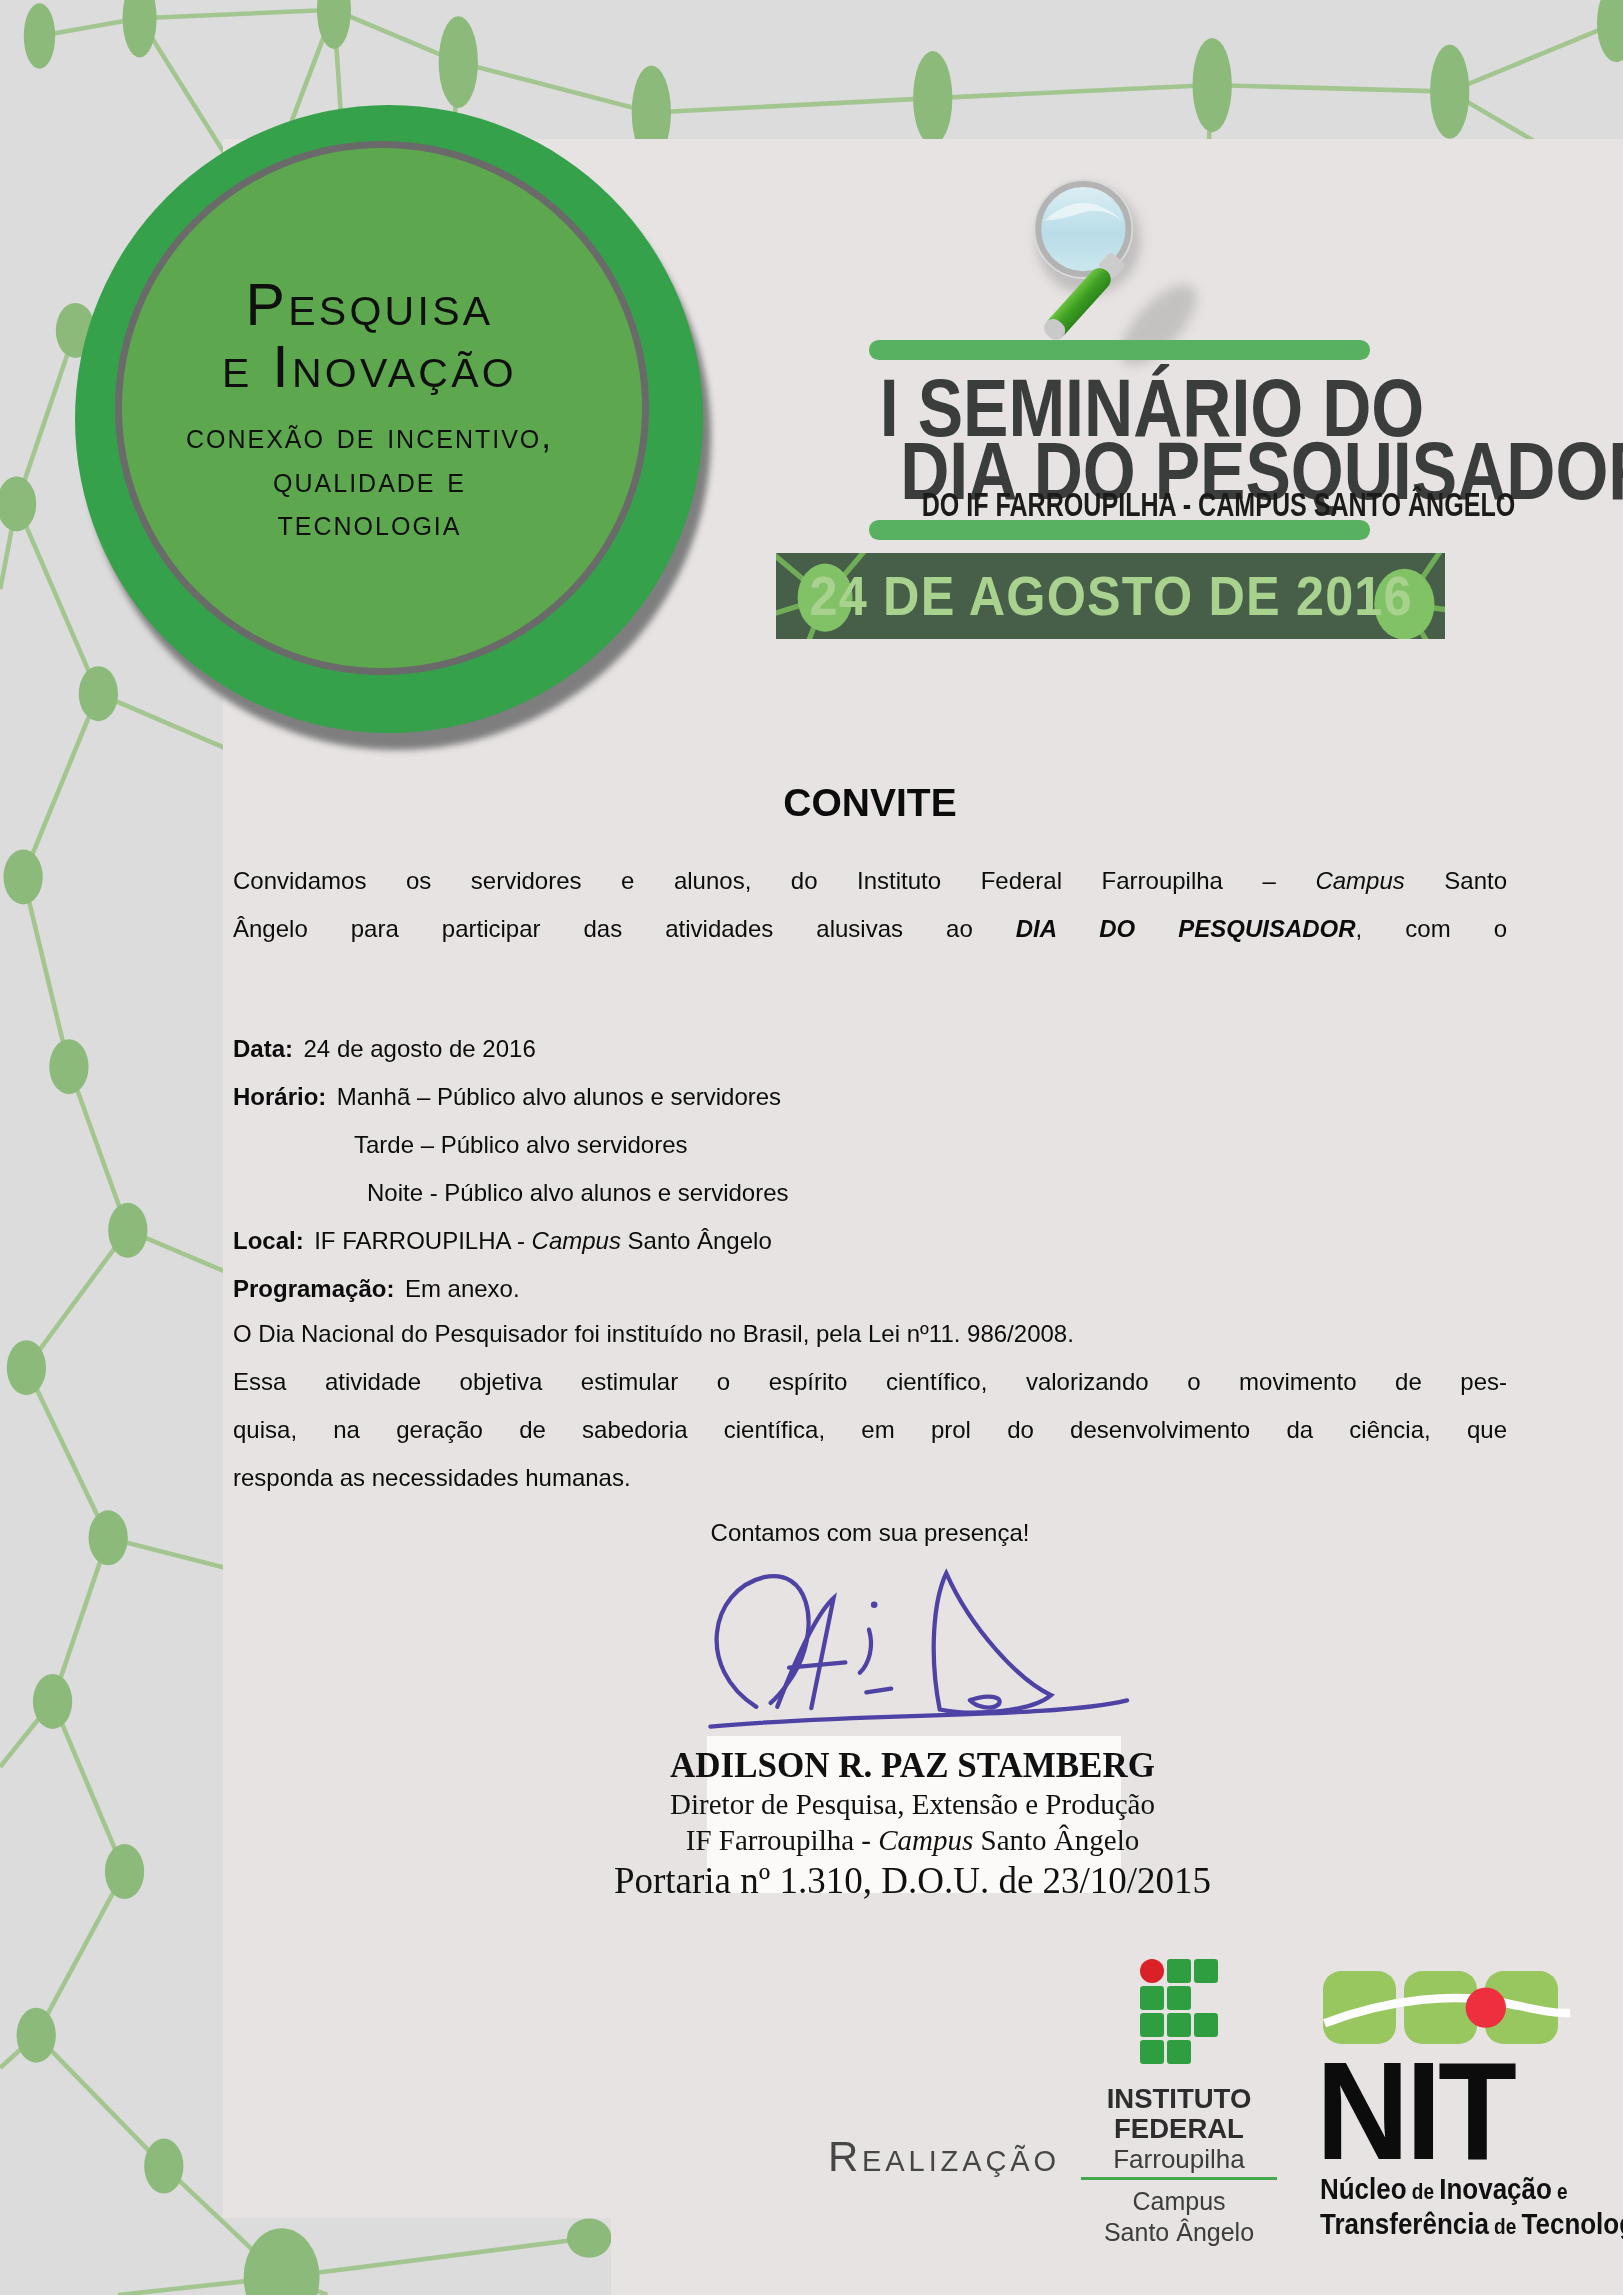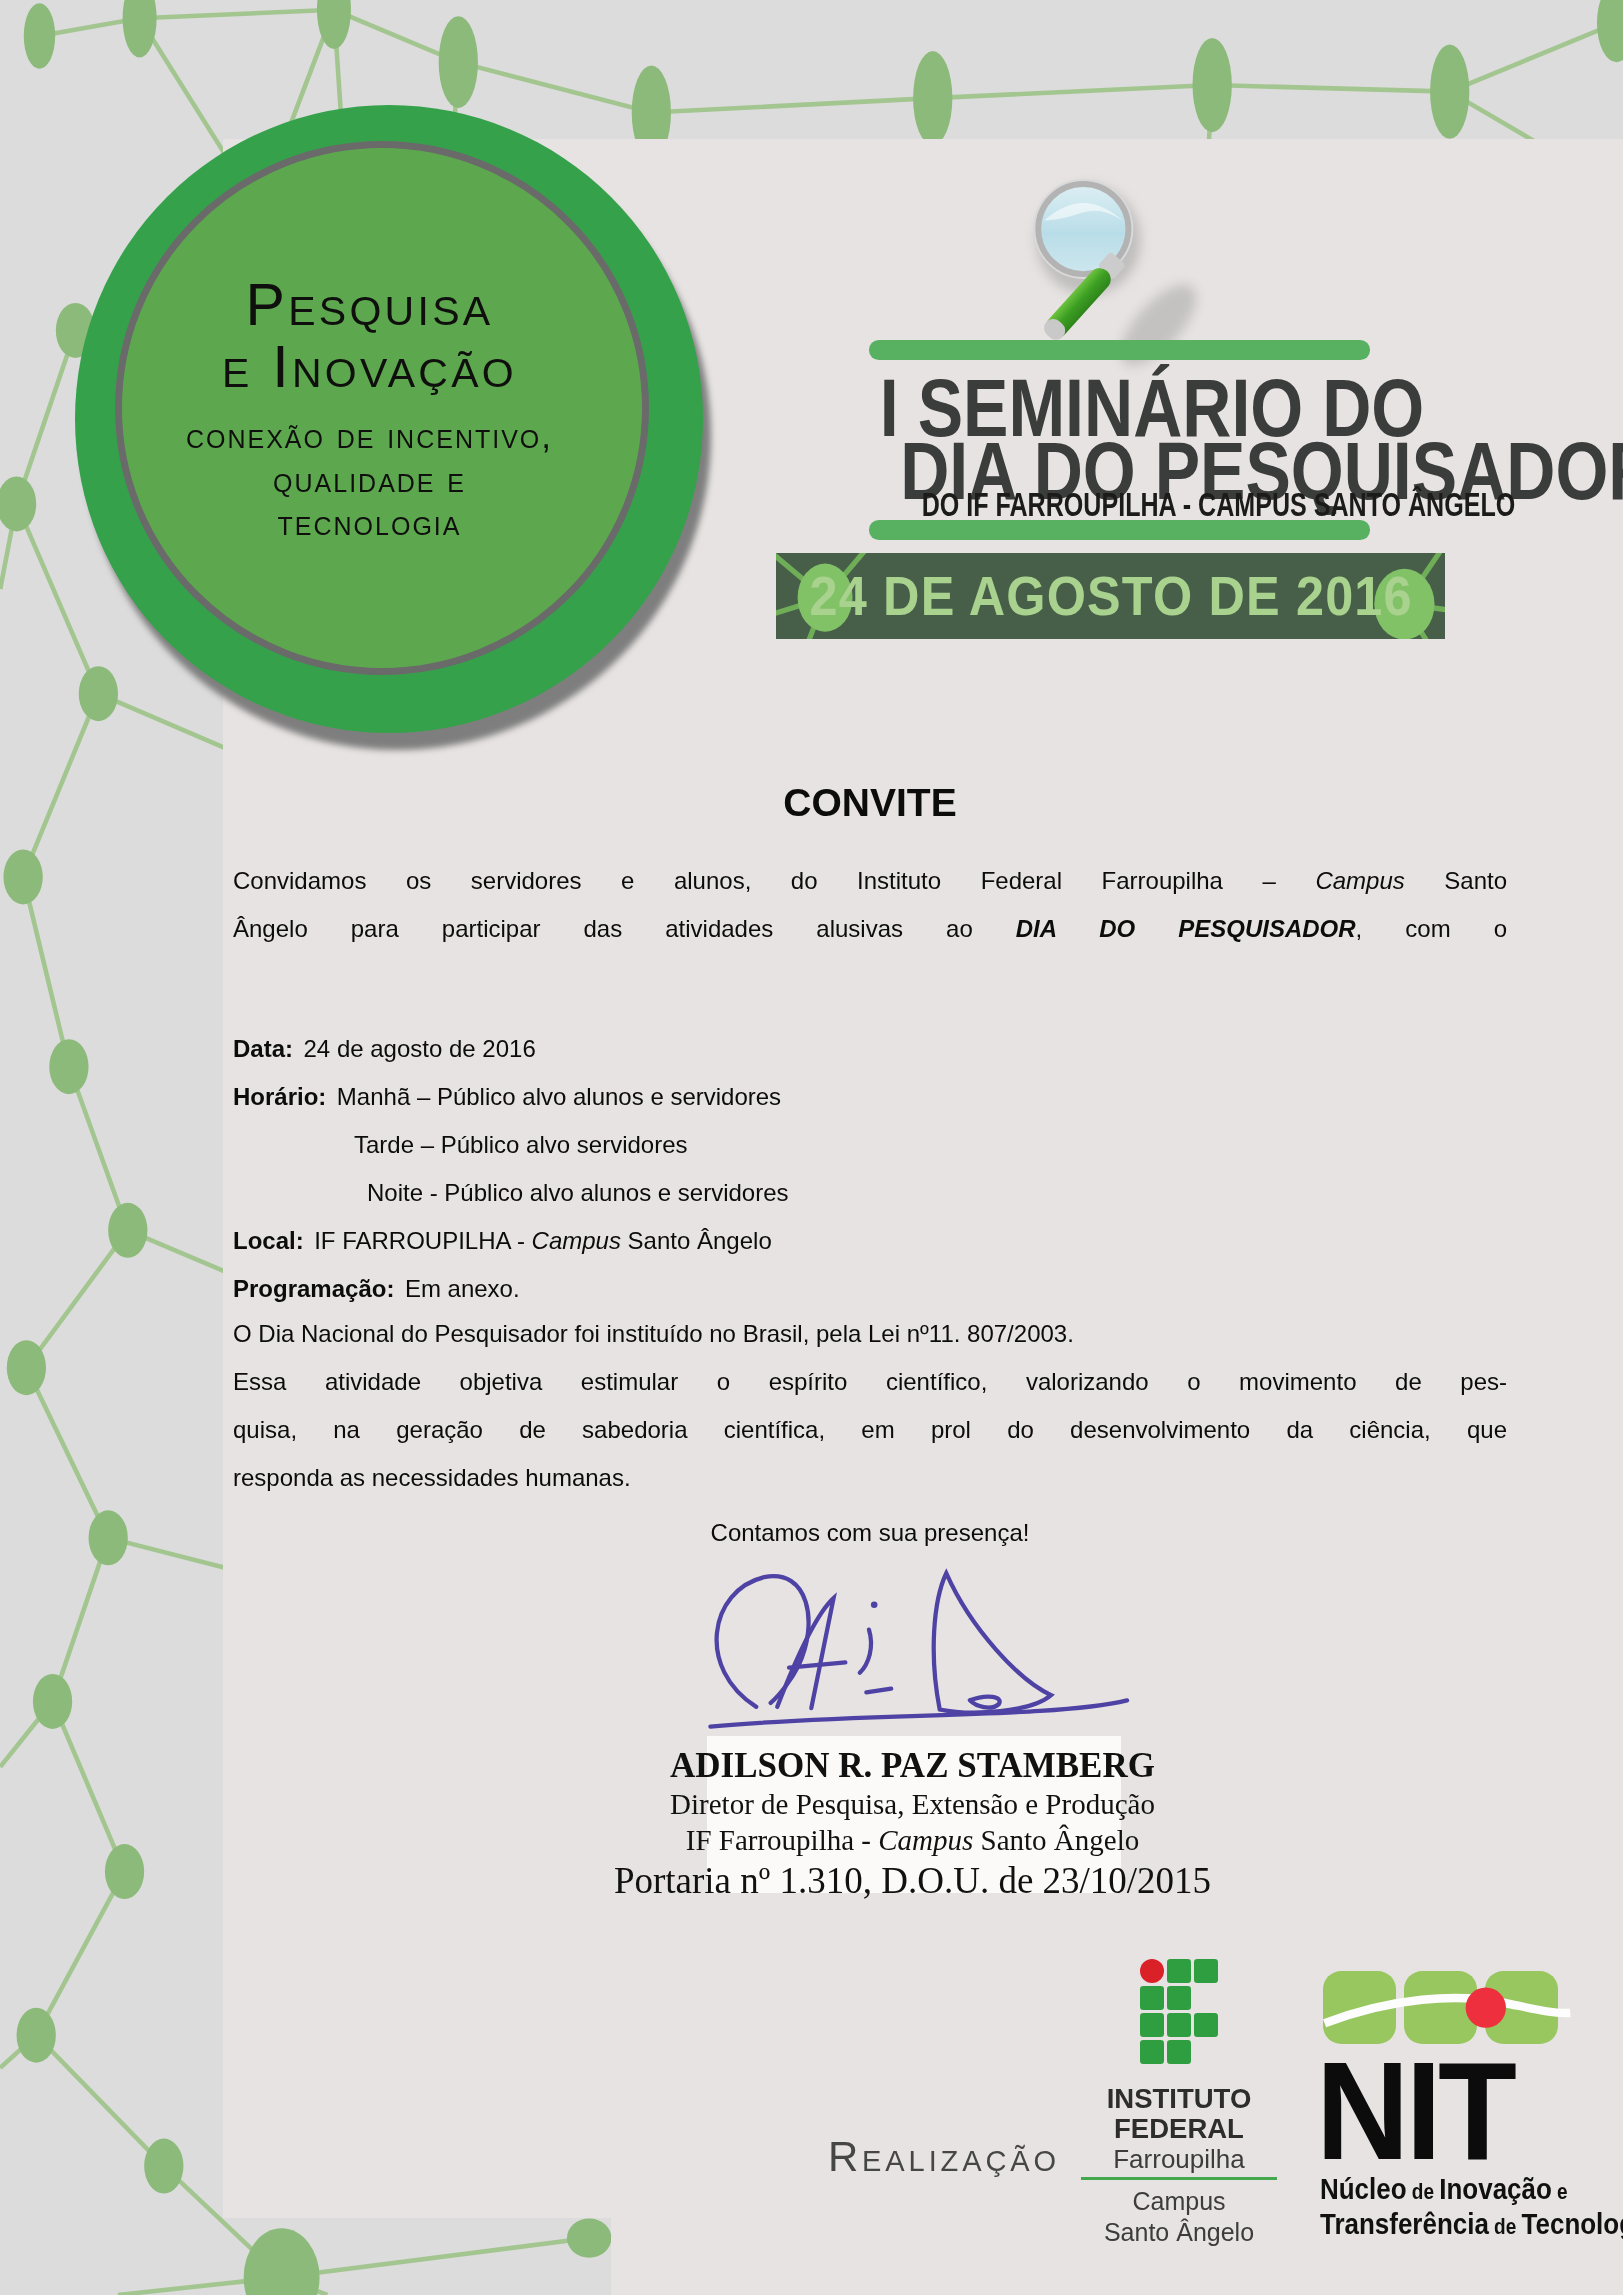--- a/index.html
+++ b/index.html
@@ -210,21 +210,21 @@
 <div id="infoblock" class="abs copy">
   <div><span class="lbl">Data:</span><span class="sp"></span><span>24 de agosto de 2016</span></div>
   <div><span class="lbl">Horário:</span><span class="sp"></span><span>Manhã –  Público alvo alunos e servidores</span></div>
   <div class="ind1">Tarde – Público alvo servidores</div>
   <div class="ind2">Noite - Público alvo alunos e servidores</div>
   <div><span class="lbl">Local:</span><span class="sp"></span><span>IF FARROUPILHA - </span><i>Campus</i><span> Santo Ângelo</span></div>
   <div><span class="lbl">Programação:</span><span class="sp"></span><span>Em anexo.</span></div>
 </div>
 
 <div id="para2" class="abs copy">
-  <div>O Dia Nacional do Pesquisador foi instituído no Brasil, pela Lei nº11. 807/2003.</div>
+  <div>O Dia Nacional do Pesquisador foi instituído no Brasil, pela Lei nº11. 986/2008.</div>
   <div class="jline">Essa atividade objetiva estimular o espírito científico, valorizando o movimento de pes-</div>
   <div class="jline">quisa, na geração de sabedoria científica, em prol do desenvolvimento da ciência, que</div>
   <div>responda as necessidades humanas.</div>
 </div>
 
 <div id="closing" class="abs copy">Contamos com sua presença!</div>
 
 <div id="sigbox" class="abs"></div>
 <svg id="sig" class="abs" width="511" height="177" viewBox="0 0 780 270">
   <g stroke="#4e43a4" stroke-width="6.5" fill="none" stroke-linecap="round">

